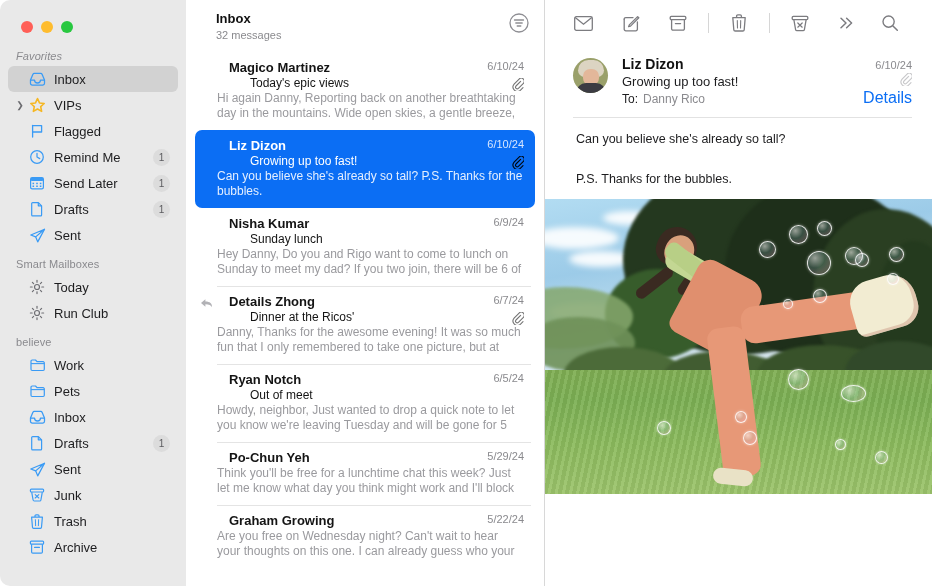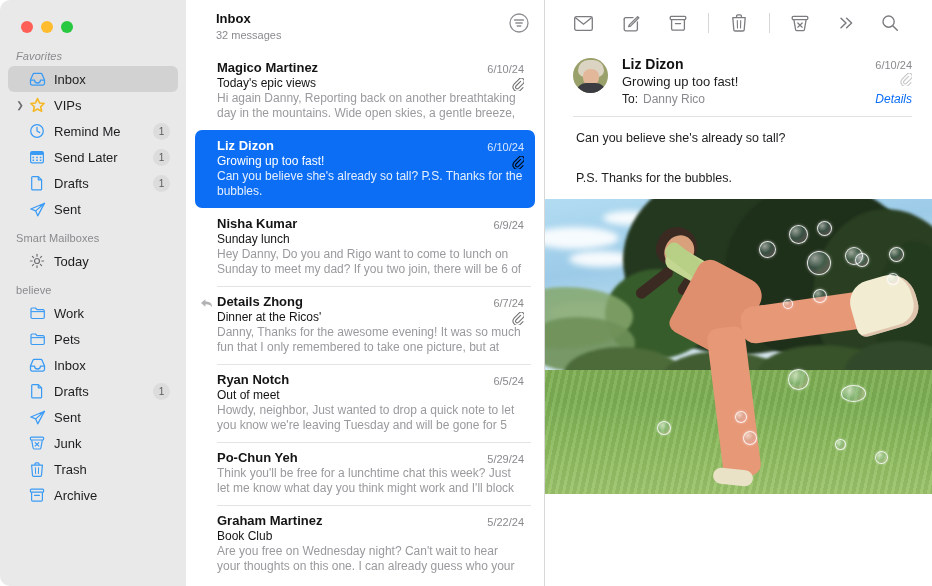--- a/index.html
+++ b/index.html
@@ -115,26 +115,27 @@
   .row + .row::before {
     content: "";
     position: absolute;
     left: 22px; right: 4px; top: 0;
     height: 1px;
     background: #e4e4e4;
   }
   .row.selected { background: #0b6ef4; }
   .row.selected::before, .row.selected + .row::before { background: transparent; }
   .row-top {
-    display: flex; align-items: flex-end;
+    display: flex; align-items: flex-start;
     justify-content: space-between;
+    margin-left: 12px;
   }
   .row-from { font-size: 13px; font-weight: bold; color: #141414; }
   .row-date { font-size: 11px; color: #8a8a8e; white-space: nowrap; padding-left: 8px; }
-  .row-mid { display: flex; align-items: flex-end; justify-content: space-between; margin-top: 1px; }
+  .row-mid { display: flex; align-items: flex-end; justify-content: space-between; margin-top: 1px; margin-left: 33px; }
   .row-subj { font-size: 12px; color: #141414; }
   .row-prev {
     font-size: 12px; color: #9a9a9e;
     margin-top: 1px; line-height: 15px;
     max-height: 30px; overflow: hidden;
   }
   .row.selected .row-from,
   .row.selected .row-subj { color: #ffffff; }
   .row.selected .row-date { color: #d7e6ff; }
   .row.selected .row-prev { color: #e4efff; }
@@ -197,21 +198,21 @@
     width: 30px; height: 10px; border-radius: 10px 10px 0 0;
     background: #3b3b42;
   }
   .mh-main { flex: 1 1 auto; min-width: 0; }
   .mh-line { display: flex; align-items: baseline; justify-content: space-between; }
   .mh-name { font-size: 14px; font-weight: bold; color: #111; }
   .mh-date { font-size: 11px; color: #8a8a8e; }
   .mh-subj { font-size: 13px; color: #1d1d1f; margin-top: 2px; }
   .mh-to { font-size: 12px; color: #8a8a8e; margin-top: 3px; }
   .mh-to b { color: #1d1d1f; font-weight: normal; margin-right: 5px; }
-  .mh-details { font-size: 12px; color: #0b6ef4; font-style: italic; }
+  .mh-details { font-size: 16px; color: #0b6ef4; }
   .mh-clip { width: 12px; height: 13px; opacity: .5; }
   .hr {
     margin: 10px 20px 0 28px;
     height: 1px; background: #e2e2e2;
   }
   .body {
     padding: 13px 20px 0 31px;
     font-size: 12.5px;
     color: #1d1d1f;
     line-height: 17px;
@@ -369,20 +370,31 @@
 
       </div>
         <div class="sb-item">
         <span class="disc">❯</span>
         <span class="ico">
             <svg width="17" height="17" viewBox="0 0 16 16">
               <path d="M8 1.5 L9.9 5.6 L14.3 6.1 L11 9.1 L11.9 13.5 L8 11.3 L4.1 13.5 L5 9.1 L1.7 6.1 L6.1 5.6 z" fill="none" stroke="#f5b723" stroke-width="1.5" stroke-linejoin="round"></path>
             </svg>
           </span>
         <span class="lbl">VIPs</span>
+
+      </div>
+        <div class="sb-item">
+        <span class="disc"></span>
+        <span class="ico">
+            <svg width="16" height="16" viewBox="0 0 16 16">
+              <path d="M3.6 14 V2.4" fill="none" stroke="#3a9bf5" stroke-width="1.3" stroke-linecap="round"></path>
+              <path d="M3.6 2.6 H12.6 V9 H3.6" fill="none" stroke="#3a9bf5" stroke-width="1.3" stroke-linejoin="round"></path>
+            </svg>
+          </span>
+        <span class="lbl">Flagged</span>
 
       </div>
         <div class="sb-item">
         <span class="disc"></span>
         <span class="ico">
             <svg width="16" height="16" viewBox="0 0 16 16">
               <circle cx="8" cy="8" r="6.3" fill="none" stroke="#3a9bf5" stroke-width="1.25"></circle>
               <path d="M8 4.3 V8 L10.7 9.6" fill="none" stroke="#3a9bf5" stroke-width="1.25" stroke-linecap="round"></path>
             </svg>
           </span>
@@ -444,20 +456,40 @@
                 <line x1="3.4" y1="3.4" x2="4.6" y2="4.6"></line>
                 <line x1="11.4" y1="11.4" x2="12.6" y2="12.6"></line>
                 <line x1="12.6" y1="3.4" x2="11.4" y2="4.6"></line>
                 <line x1="4.6" y1="11.4" x2="3.4" y2="12.6"></line>
               </g>
             </svg>
           </span>
         <span class="lbl">Today</span>
 
       </div>
+        <div class="sb-item">
+        <span class="disc"></span>
+        <span class="ico">
+            <svg width="16" height="16" viewBox="0 0 16 16">
+              <circle cx="8" cy="8" r="2.5" fill="none" stroke="#6f6f74" stroke-width="1.2"></circle>
+              <g stroke="#6f6f74" stroke-width="1.2" stroke-linecap="round">
+                <line x1="8" y1="1.4" x2="8" y2="3.2"></line>
+                <line x1="8" y1="12.8" x2="8" y2="14.6"></line>
+                <line x1="1.4" y1="8" x2="3.2" y2="8"></line>
+                <line x1="12.8" y1="8" x2="14.6" y2="8"></line>
+                <line x1="3.4" y1="3.4" x2="4.6" y2="4.6"></line>
+                <line x1="11.4" y1="11.4" x2="12.6" y2="12.6"></line>
+                <line x1="12.6" y1="3.4" x2="11.4" y2="4.6"></line>
+                <line x1="4.6" y1="11.4" x2="3.4" y2="12.6"></line>
+              </g>
+            </svg>
+          </span>
+        <span class="lbl">Run Club</span>
+
+      </div>
         <div class="sb-section">believe</div>
         <div class="sb-item">
         <span class="disc"></span>
         <span class="ico">
             <svg width="17" height="16" viewBox="0 0 16 16">
               <path d="M1.5 4.2 a1.2 1.2 0 0 1 1.2-1.2 H6 l1.5 1.7 h6.1 a1.2 1.2 0 0 1 1.2 1.2 v6.4 a1.2 1.2 0 0 1-1.2 1.2 H2.7 a1.2 1.2 0 0 1-1.2-1.2 z" fill="none" stroke="#3a9bf5" stroke-width="1.2" stroke-linejoin="round"></path>
               <line x1="1.6" y1="6.6" x2="14.7" y2="6.6" stroke="#3a9bf5" stroke-width="1.1"></line>
             </svg>
           </span>
         <span class="lbl">Work</span>
@@ -634,26 +666,22 @@
 
       <div class="row-top">
         <span class="row-from">Po-Chun Yeh</span>
         <span class="row-date">5/29/24</span>
       </div>
       <div class="row-prev">Think you'll be free for a lunchtime chat this week? Just let me know what day you think might work and I'll block off my sch…</div>
     </div>
         <div class="row">
 
       <div class="row-top">
-        <span class="row-from">Graham Martinez</span>
+        <span class="row-from">Graham Growing</span>
         <span class="row-date">5/22/24</span>
-      </div>
-      <div class="row-mid">
-        <span class="row-subj">Book Club</span>
-
       </div>
       <div class="row-prev">Are you free on Wednesday night? Can't wait to hear your thoughts on this one. I can already guess who your favorite c…</div>
     </div>
       </div>
   </div>
 
   <div class="reader">
 
     <div class="toolbar">
       <div class="tb-ico">

